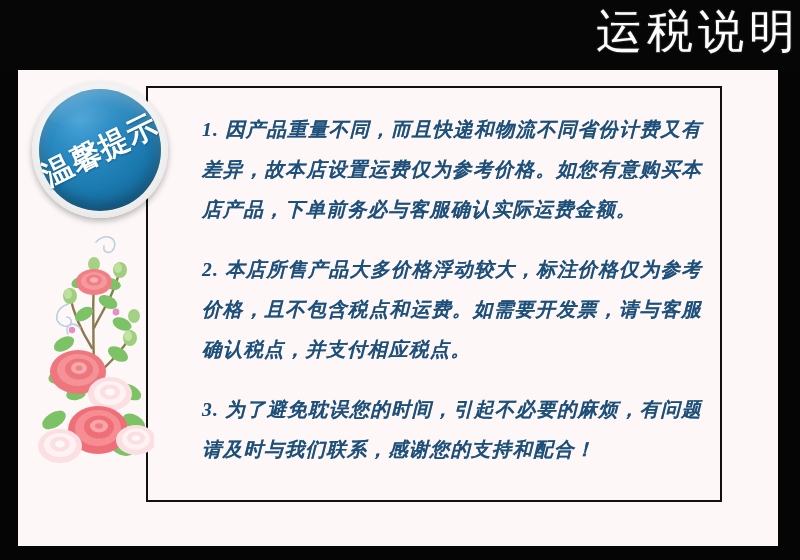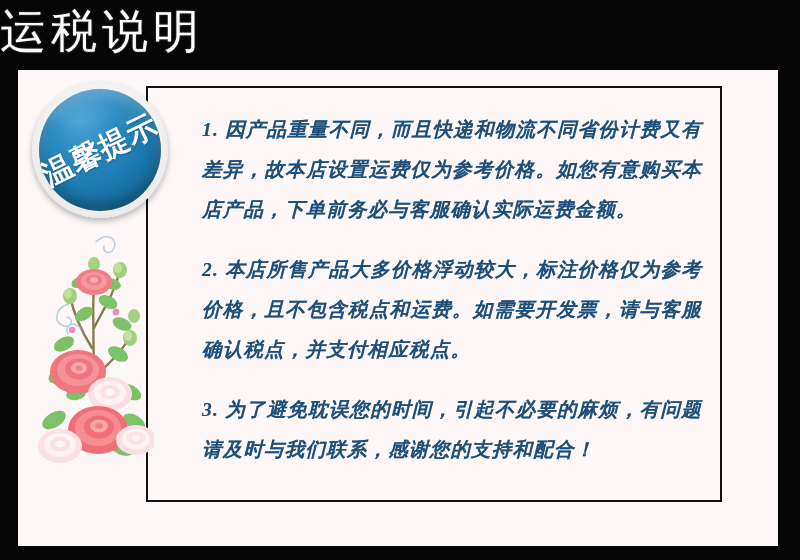--- a/index.html
+++ b/index.html
@@ -29,21 +29,21 @@
     top: 0;
     width: 800px;
     height: 70px;
     background: #060606;
   }
   .banner-title {
     position: absolute;
     left: 0;
     top: 2px;
     width: 800px;
-    text-align: left;
+    text-align: right;
     color: #fdfdfd;
     font-family: "Liberation Serif", "DejaVu Serif", serif;
     font-size: 46px;
     line-height: 60px;
     letter-spacing: 5px;
     font-weight: 400;
     text-shadow: 0 0 2px rgba(255,255,255,0.35);
     white-space: nowrap;
   }
 

